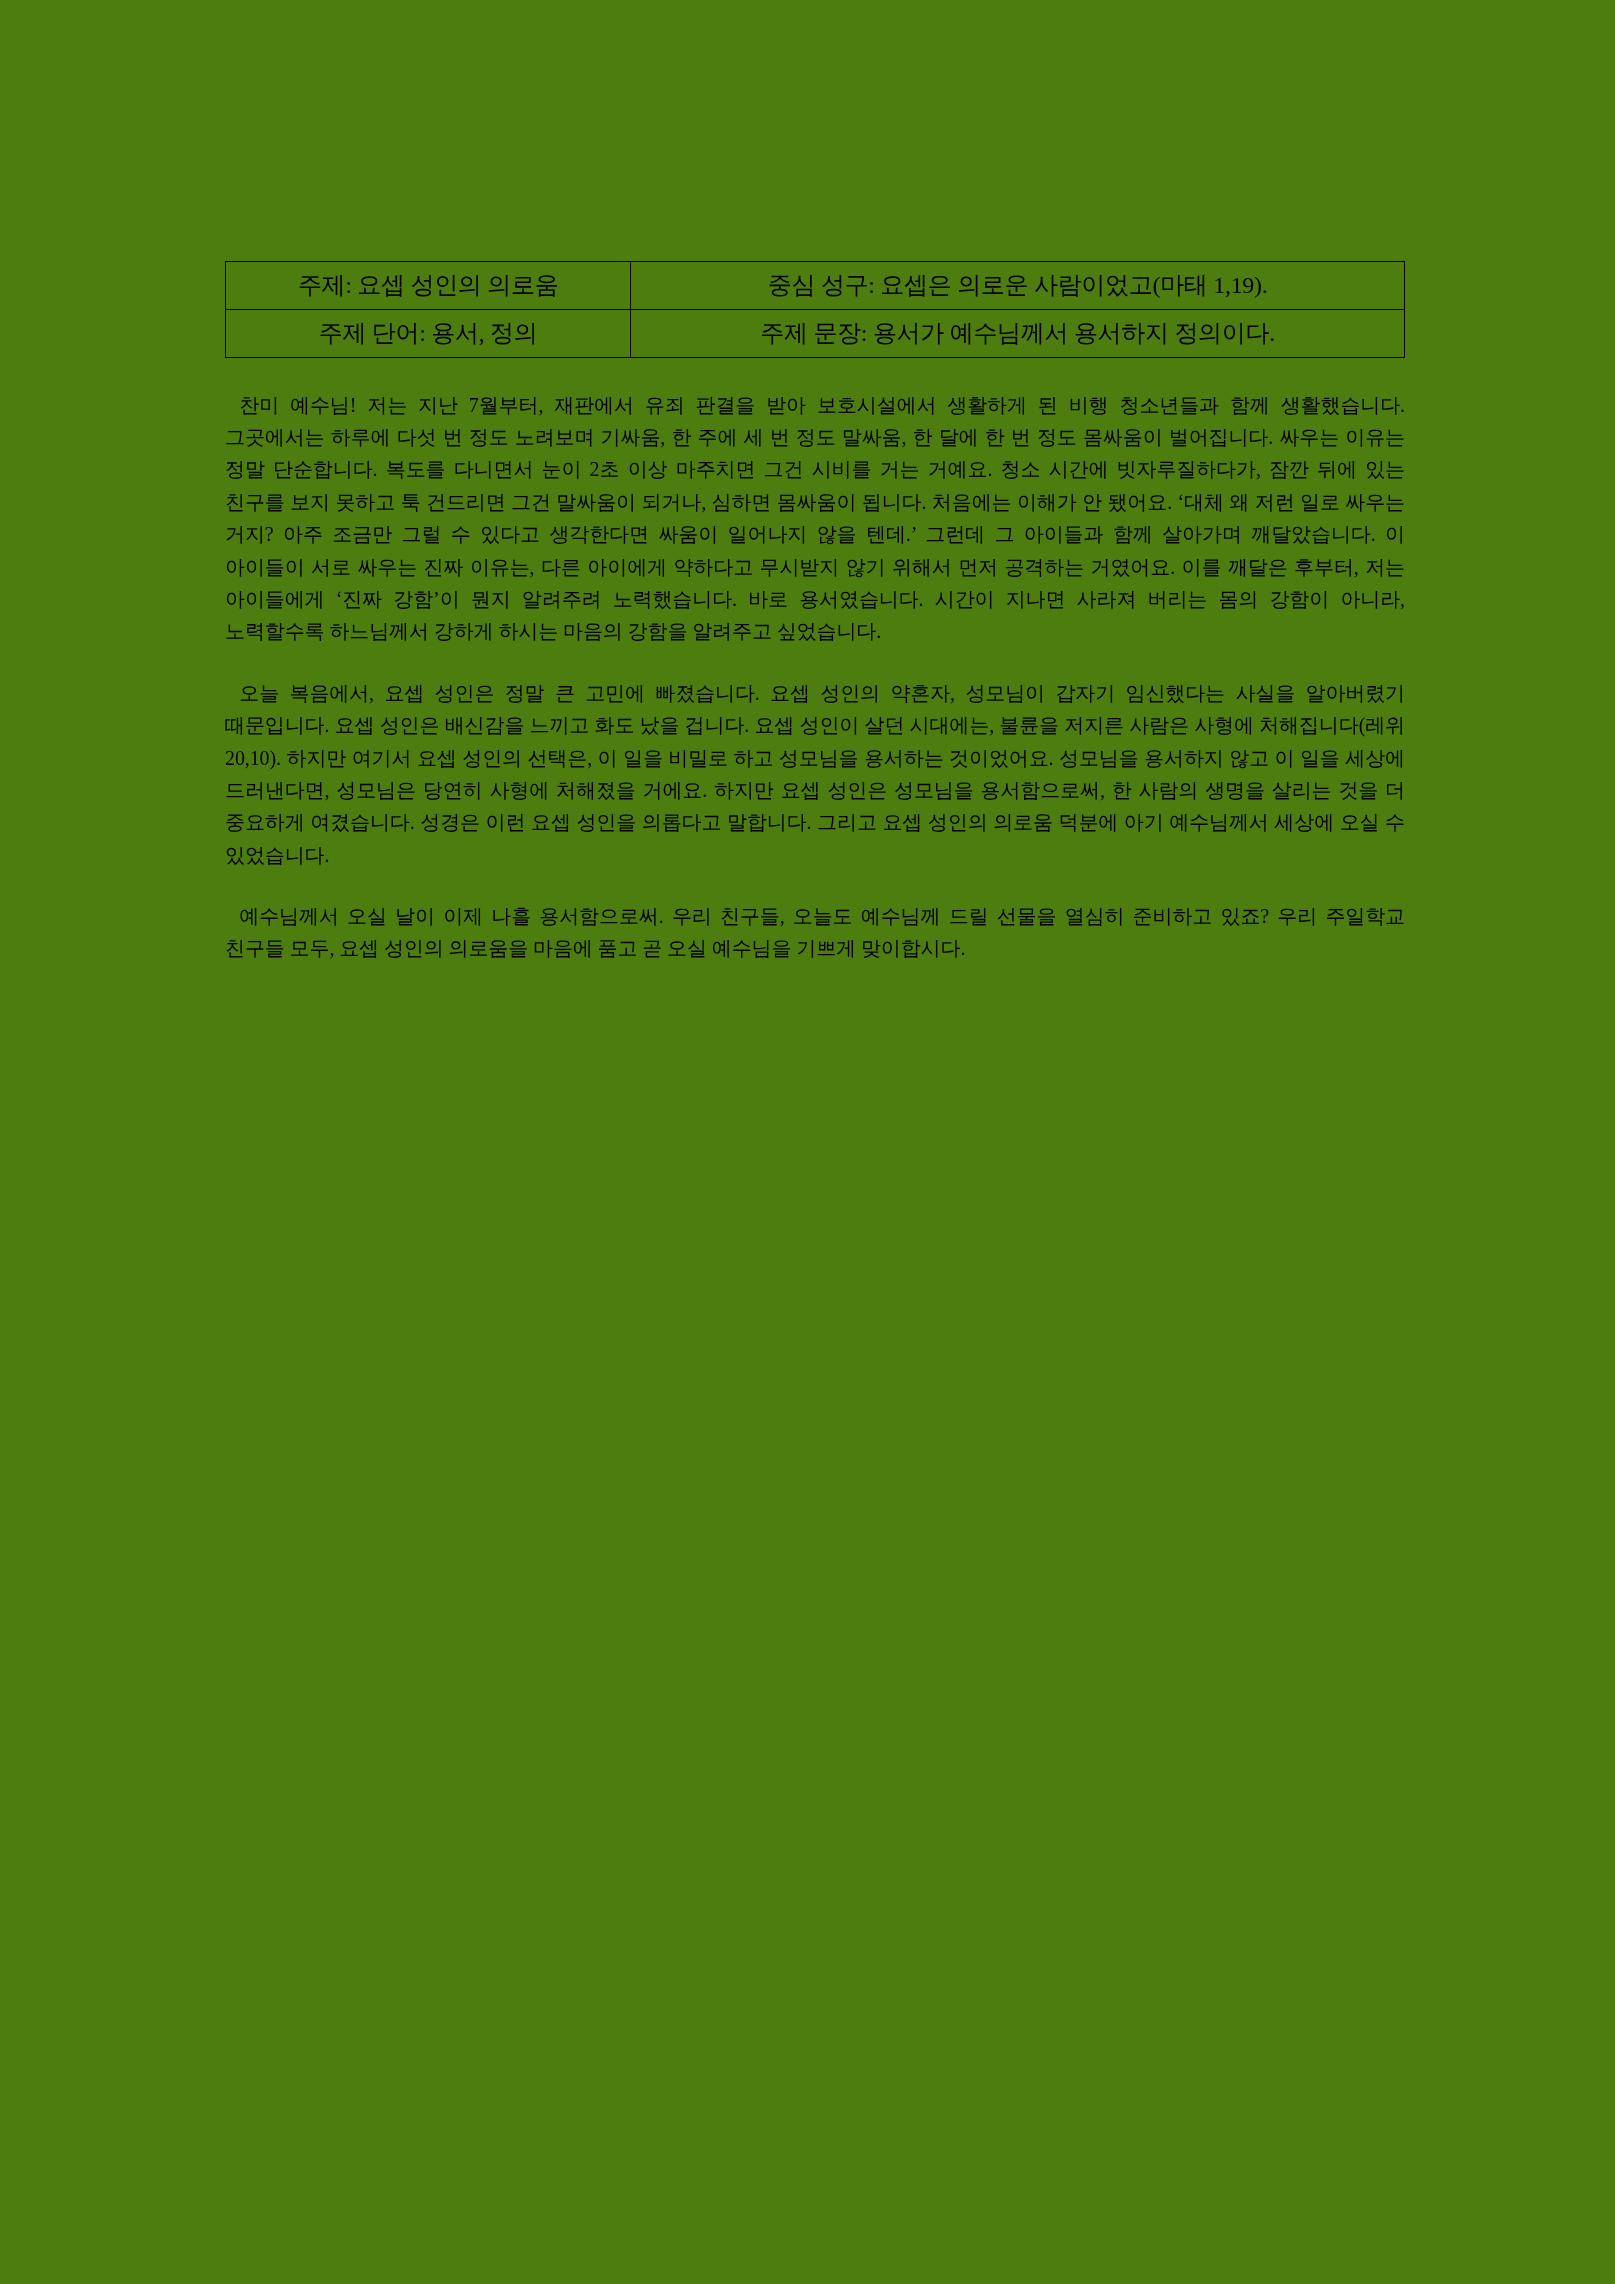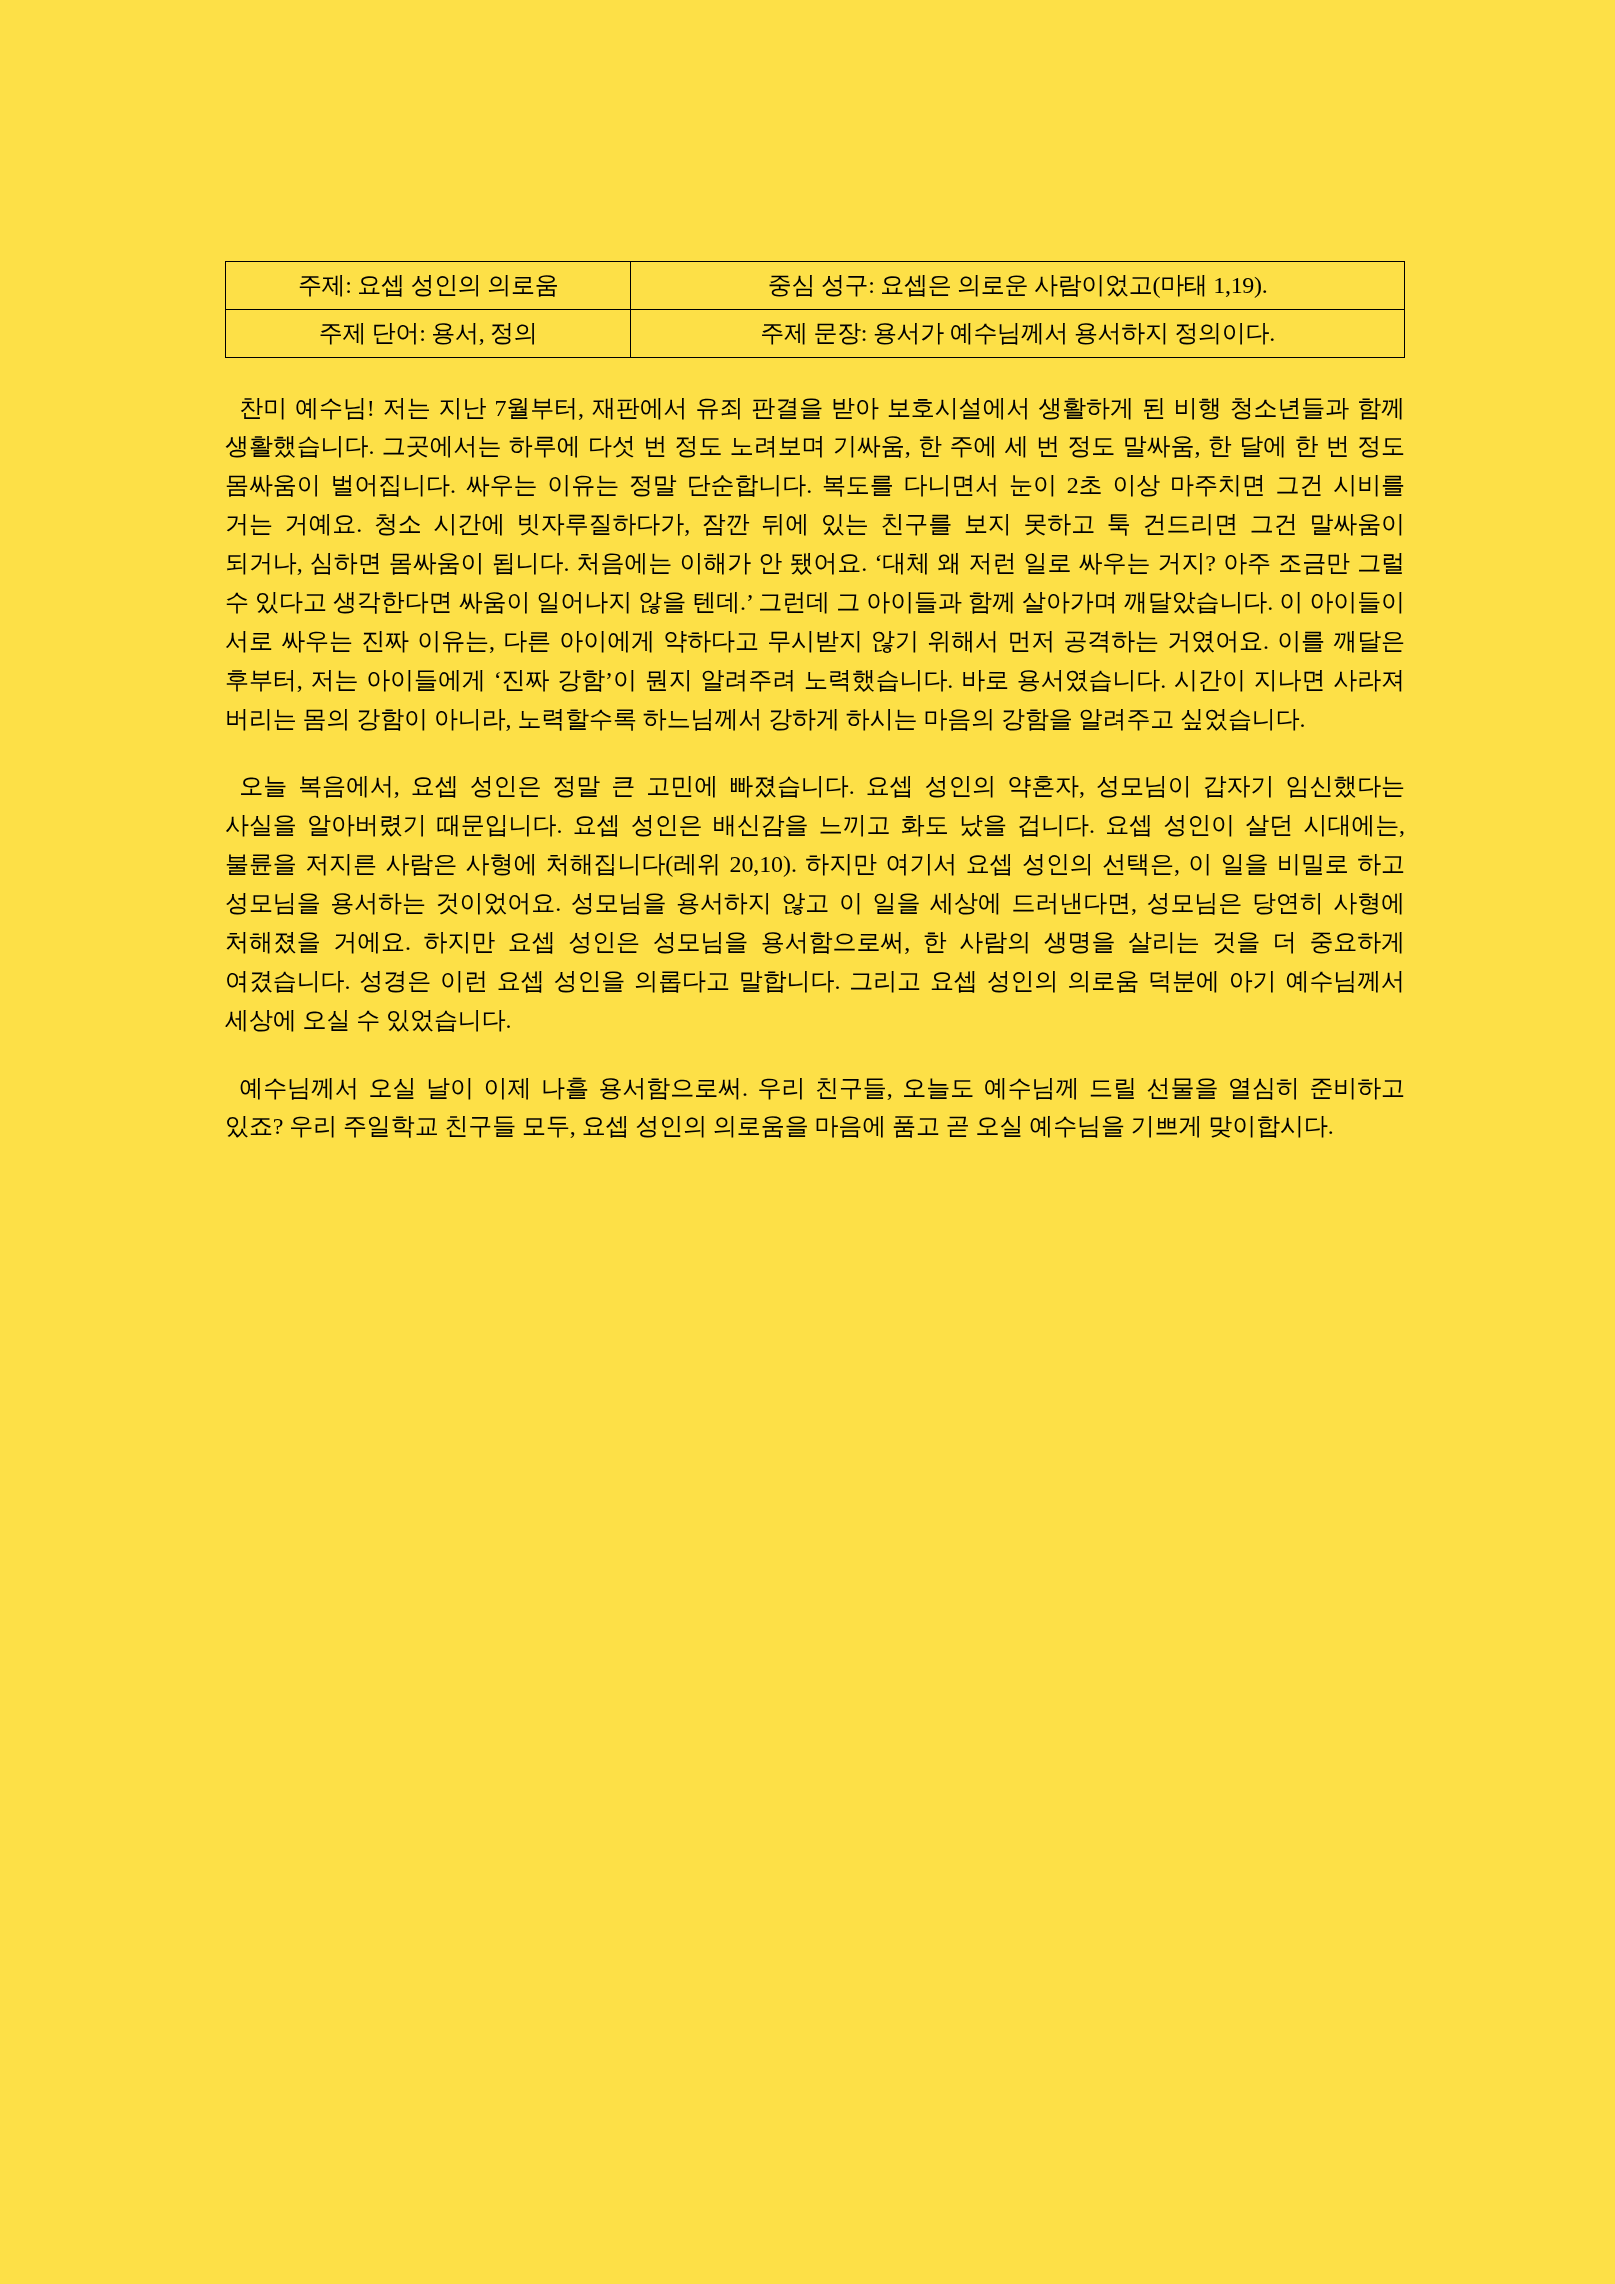--- a/index.html
+++ b/index.html
@@ -8,21 +8,21 @@
     background: #ffffff;
   }
   body {
     font-family: "Liberation Serif", "DejaVu Serif", serif;
     color: #000000;
   }
   .page {
     width: 1616px;
     height: 2284px;
     position: relative;
-    background: #fde047;
+    background: #4d7c0f;
     box-sizing: border-box;
     padding: 0;
     overflow: hidden;
   }
   .content {
     position: absolute;
     left: 225px;
     top: 261px;
     width: 1180px;
   }
@@ -41,21 +41,21 @@
     letter-spacing: -0.3px;
     white-space: nowrap;
   }
   table.header-table td.col-left {
     width: 34%;
   }
   table.header-table td.col-right {
     width: 66%;
   }
   p.body-par {
-    font-size: 24px;
+    font-size: 20px;
     line-height: 1.62;
     text-align: justify;
     text-justify: inter-character;
     text-align-last: left;
     margin: 0 0 29px 0;
     text-indent: 14.3px;
     letter-spacing: -0.1px;
     word-break: keep-all;
   }
   p.body-par:last-child {

